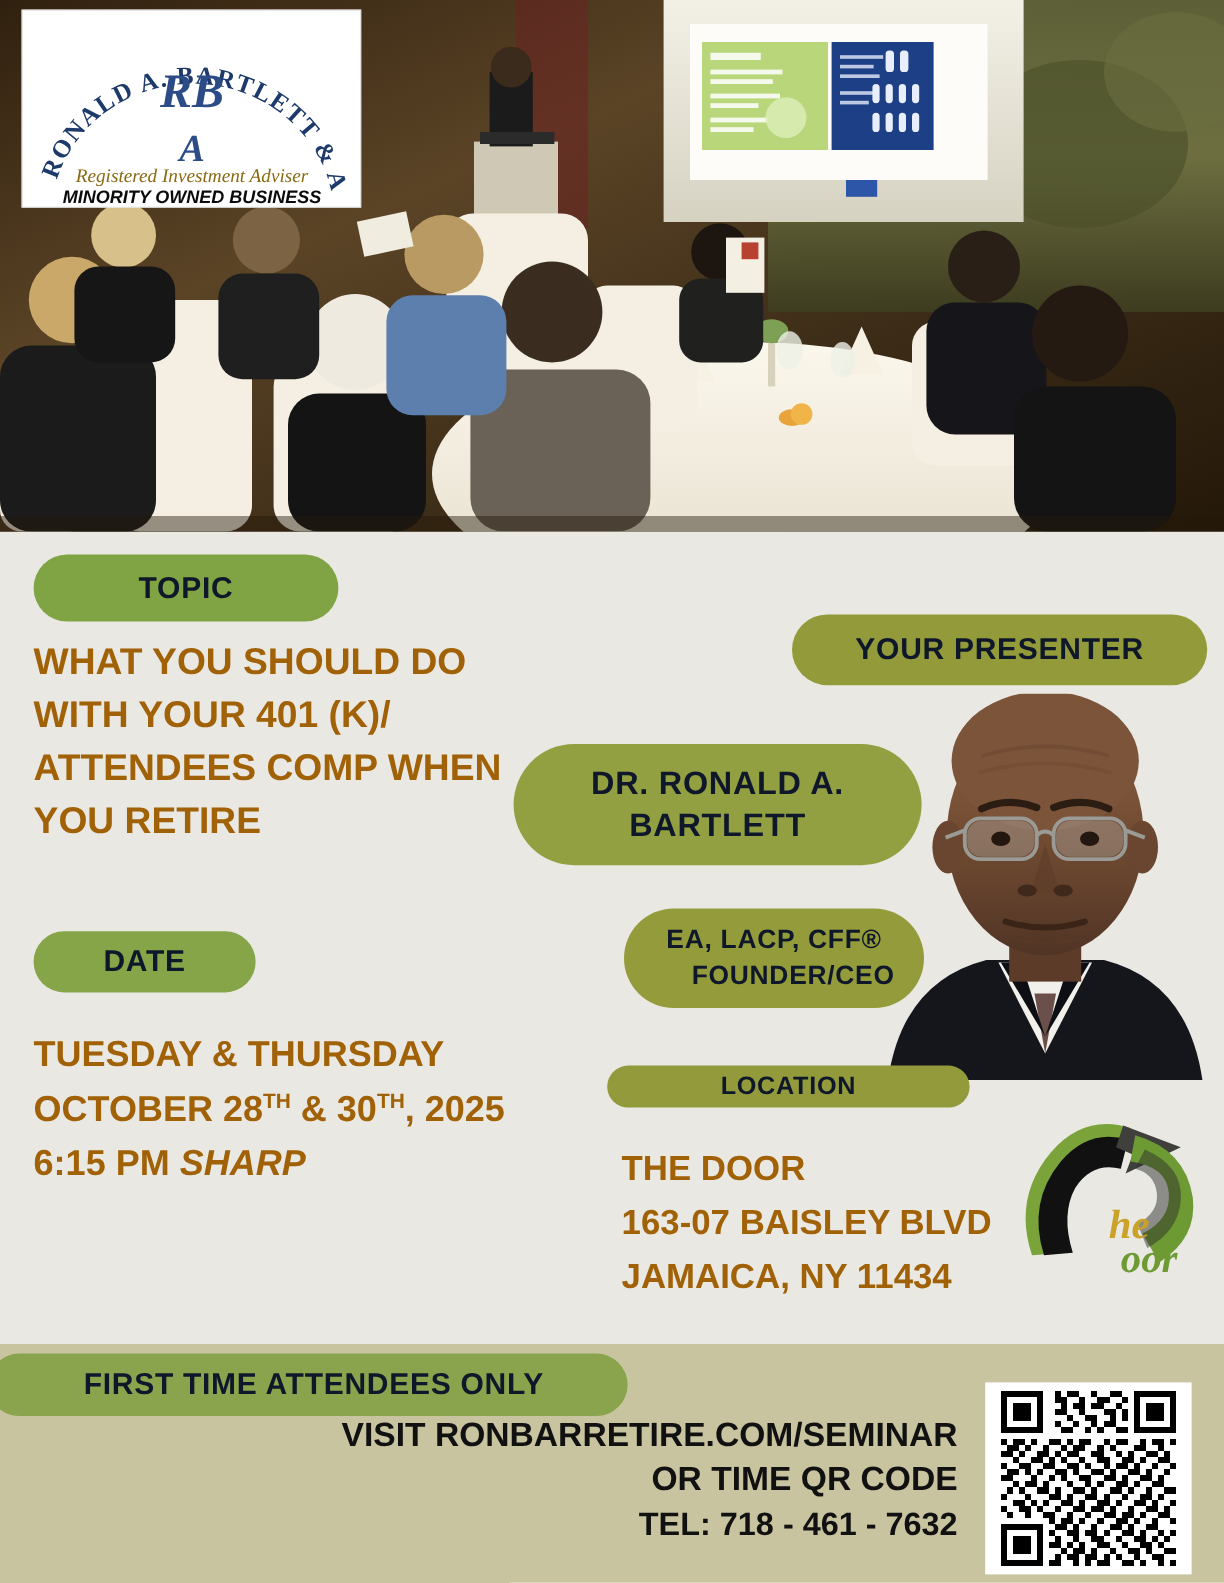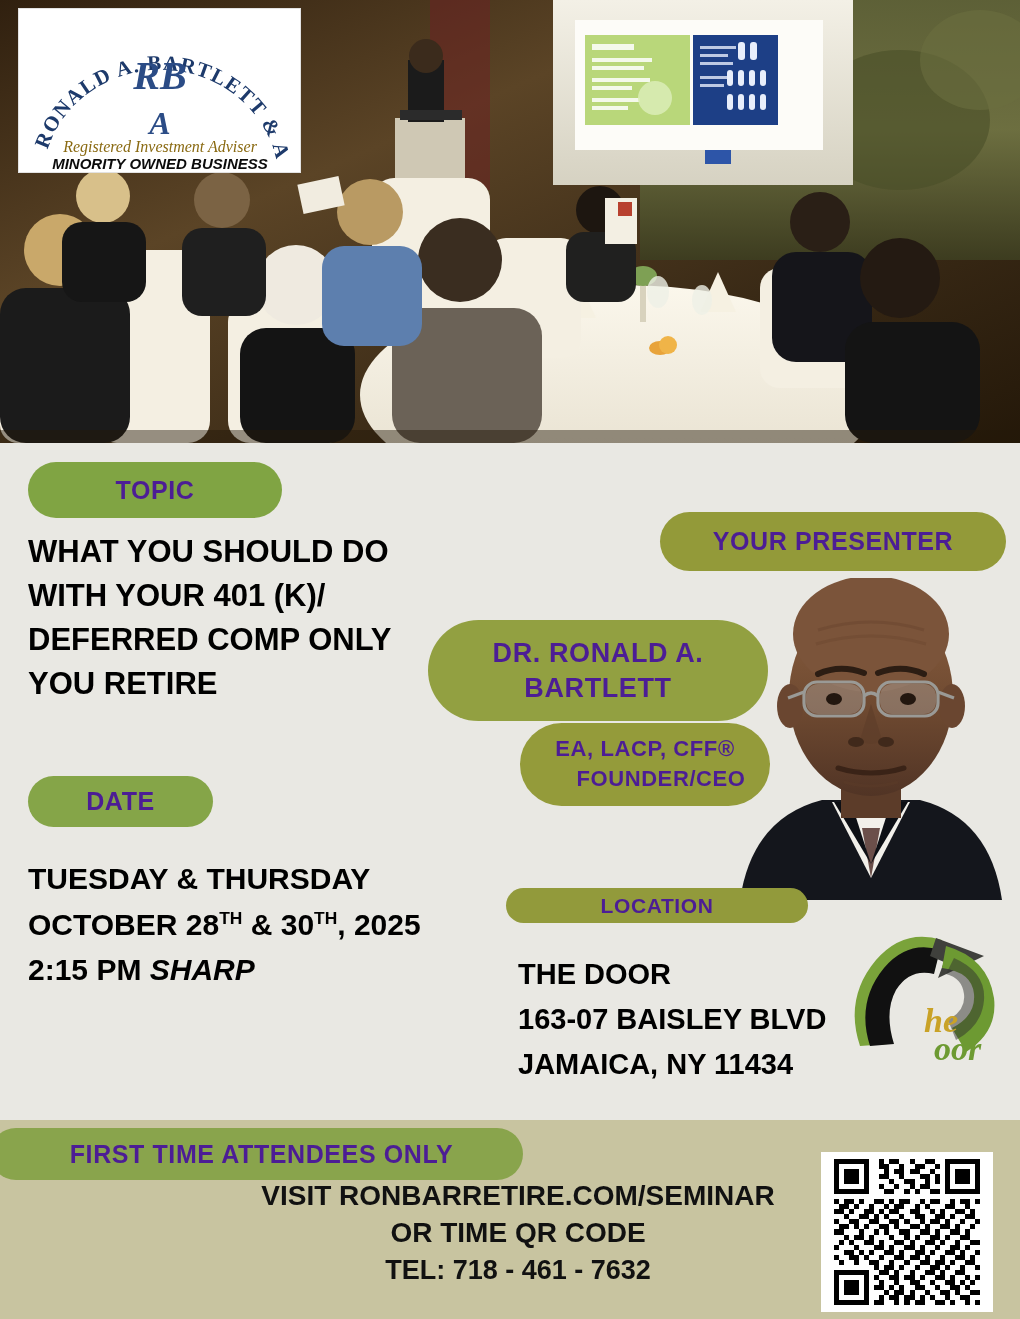--- a/index.html
+++ b/index.html
@@ -19,40 +19,40 @@
   
   .logo-card {
     position:absolute; left:18px; top:8px; width:283px; height:165px;
     background:#fdfdfd; border:1px solid #e2e2e2; overflow:hidden;
   }
   .logo-card svg { display:block; width:283px; height:165px; }
 
   
   .pill {
     position:absolute; display:flex; align-items:center; justify-content:center;
-    color:#4c1d95; font-weight:bold; letter-spacing:.6px; text-align:center;
+    color:#0f172a; font-weight:bold; letter-spacing:.6px; text-align:center;
     border-radius:60px; line-height:1.22;
   }
 
   #pill-topic     { left:28px;  top:462px; width:254px; height:56px; font-size:25px; background:#80a443; }
   #pill-date      { left:28px;  top:776px; width:185px; height:51px; font-size:25px; background:#85a548; }
   #pill-presenter { left:660px; top:488px; width:346px; height:59px; font-size:25px; background:#939a39;margin-top:24px; }
   #pill-name      { left:428px; top:620px; width:340px; height:101px; font-size:27px;
                     background:#92a041; flex-direction:column; padding:0 18px; }
-  #pill-creds     { left:520px; top:723px; width:250px; height:83px; font-size:22px;
+  #pill-creds     { left:520px; top:757px; width:250px; height:83px; font-size:22px;
                     background:#949b3a; flex-direction:column; padding:0 12px; }
   #pill-location  { left:506px; top:888px; width:302px; height:35px; font-size:21px; background:#929a3b; }
   #pill-first     { left:-10px; top:1128px; width:533px; height:52px; font-size:25px;
                     background:#89a44c; justify-content:center; padding-left:10px; }
 
   #pill-name .line2 { margin-top:2px; }
   #pill-creds .line2 { margin-top:3px;margin-left:32px; }
 
   
-  .blk { position:absolute; color:#000000; font-weight:bold; }
+  .blk { position:absolute; color:#a16207; font-weight:bold; }
 
   #topic-text { left:28px; top:530px; width:412px; font-size:31px; line-height:1.42; }
   #date-text  { left:28px; top:856px; width:450px; font-size:30px; line-height:1.52; }
   #date-text sup { font-size:.58em; vertical-align:super; }
   #date-text .sharp { font-style:italic; }
 
   #loc-text { left:518px; top:952px; width:380px; font-size:29px; line-height:1.55; }
 
   
   .headshot { position:absolute; left:722px; top:578px; width:298px; height:322px; overflow:hidden; }
@@ -65,21 +65,21 @@
   
   .footer { position:absolute; left:0; top:1120px; width:1020px; height:199px; background:#c8c4a0; }
 
   #register-today {
     position:absolute; left:16px; top:1231px; width:420px;
     font-size:45px; font-weight:bold; color:#7f9f4a; letter-spacing:.5px;
   }
 
   #footer-lines {
     position:absolute; right:222px; top:1178px; width:560px;
-    text-align:center; color:#111111; font-weight:bold;
+    text-align:right; color:#111111; font-weight:bold;
   }
   #footer-lines .l1 { font-size:28px; line-height:1.32; }
   #footer-lines .l2 { font-size:28px; line-height:1.32; }
   #footer-lines .l3 { font-size:27px; line-height:1.36; }
 
   .qr { position:absolute; left:821px; top:1152px; width:172px; height:160px; background:#ffffff; padding:7px; }
   .qr svg { display:block; width:158px; height:146px; }
 </style>
 </head>
 <body>
@@ -232,34 +232,34 @@
       </svg>
     </div>
   </div>
 
   <div class="pill" id="pill-topic">
     <span>TOPIC</span>
   </div>
   <div class="blk" id="topic-text">
     <div>WHAT YOU SHOULD DO</div>
     <div>WITH YOUR 401 (K)/</div>
-    <div>DEFERRED COMP ONLY</div>
+    <div>ATTENDEES COMP WHEN</div>
     <div>YOU RETIRE</div>
   </div>
 
   <div class="pill" id="pill-date">
     <span>DATE</span>
   </div>
   <div class="blk" id="date-text">
     <div>TUESDAY &amp; THURSDAY</div>
     <div>
       <span>OCTOBER 28</span><sup>TH</sup><span> &amp; 30</span><sup>TH</sup><span>, 2025</span>
     </div>
     <div>
-      <span>2:15 PM </span><span class="sharp">SHARP</span>
+      <span>6:15 PM </span><span class="sharp">SHARP</span>
     </div>
   </div>
 
   <div class="pill" id="pill-presenter">
     <span>YOUR PRESENTER</span>
   </div>
 
   <div class="headshot">
     <svg viewBox="0 0 298 322" aria-hidden="true">
       <defs>

